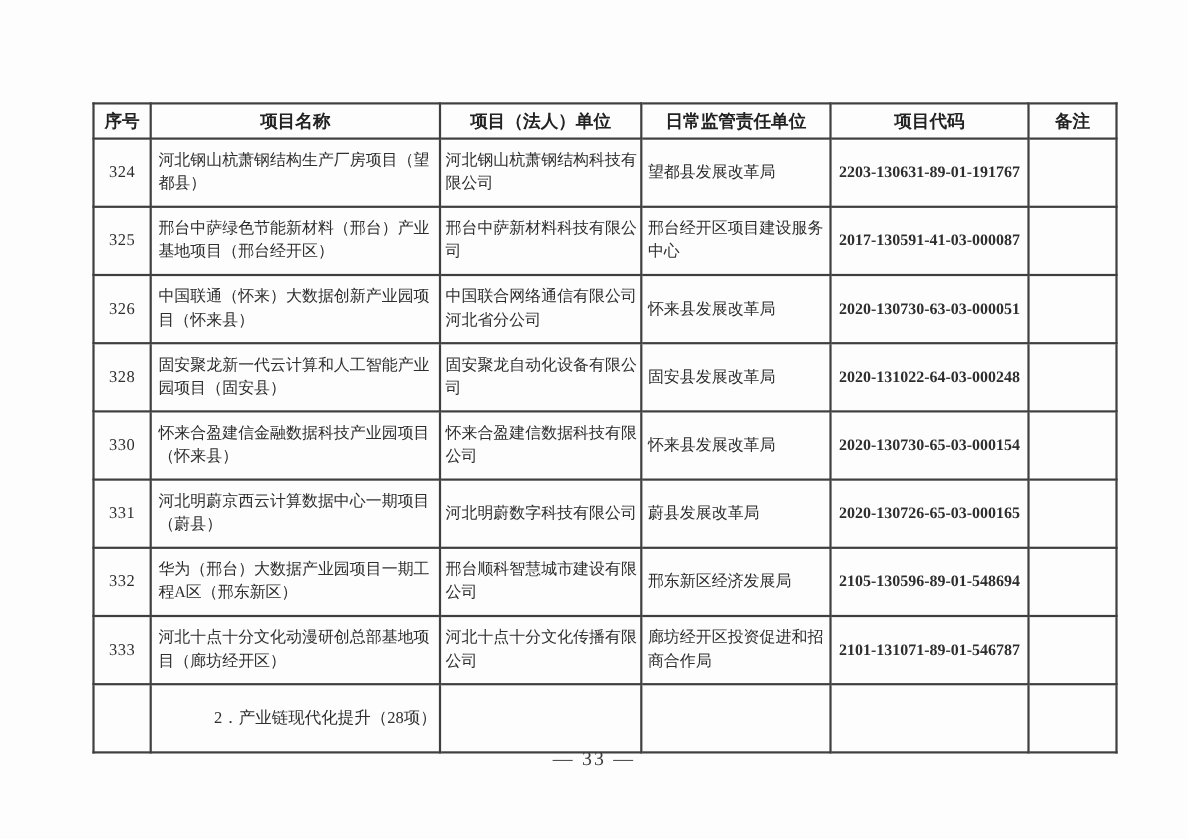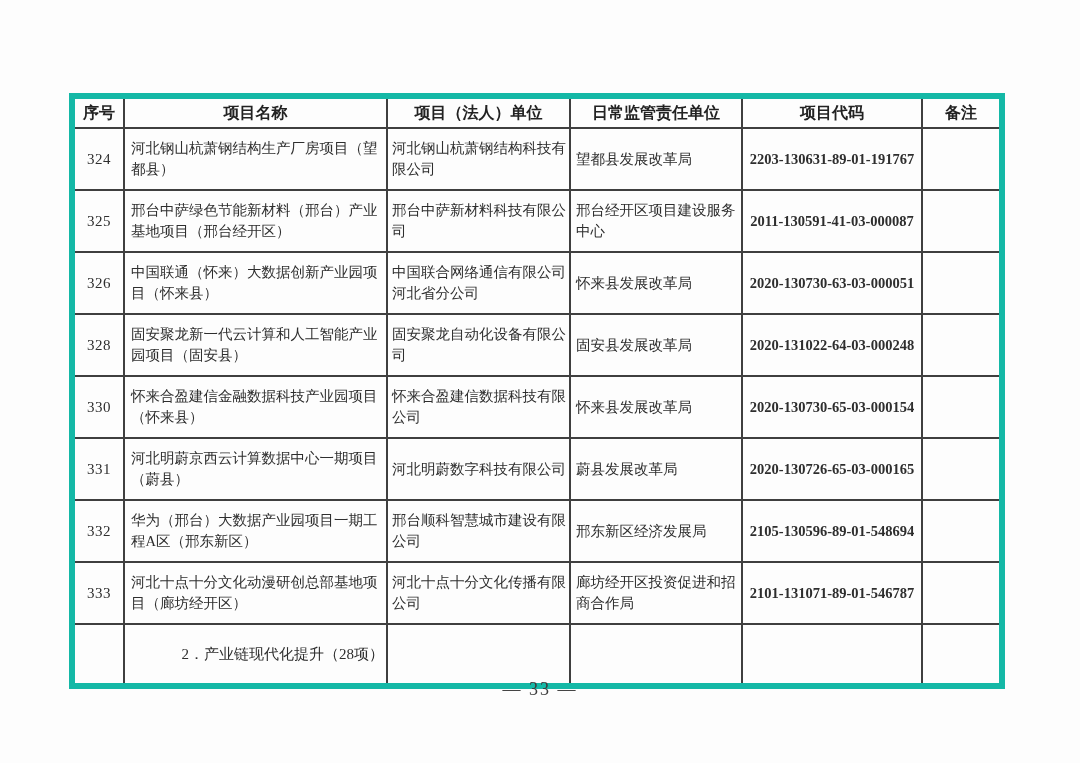--- a/index.html
+++ b/index.html
@@ -11,26 +11,26 @@
     position: relative;
     width: 1080px;
     height: 763px;
     background: #fdfdfd;
     overflow: hidden;
     font-family: "Liberation Serif", "DejaVu Serif", serif;
     color: #2e2e2e;
   }
   table.project-table {
     position: absolute;
-    left: 69px;
+    left: 84px;
     top: 93px;
     width: 930px;
     border-collapse: collapse;
     table-layout: fixed;
-    border: 6px solid #14b8a6;
+    border: 2px solid #14b8a6;
   }
   .project-table th,
   .project-table td {
     border: 2px solid #3f3f3f;
     overflow: hidden;
     vertical-align: middle;
   }
   .project-table thead tr {
     height: 32px;
   }
@@ -125,21 +125,21 @@
           <td class="cell cell-entity">河北钢山杭萧钢结构科技有限公司</td>
           <td class="cell cell-supervisor">望都县发展改革局</td>
           <td class="cell cell-code">2203-130631-89-01-191767</td>
           <td class="cell cell-remark"></td>
         </tr>
         <tr>
           <td class="cell cell-no">325</td>
           <td class="cell cell-name">邢台中萨绿色节能新材料（邢台）产业基地项目（邢台经开区）</td>
           <td class="cell cell-entity">邢台中萨新材料科技有限公司</td>
           <td class="cell cell-supervisor">邢台经开区项目建设服务中心</td>
-          <td class="cell cell-code">2011-130591-41-03-000087</td>
+          <td class="cell cell-code">2017-130591-41-03-000087</td>
           <td class="cell cell-remark"></td>
         </tr>
         <tr>
           <td class="cell cell-no">326</td>
           <td class="cell cell-name">中国联通（怀来）大数据创新产业园项目（怀来县）</td>
           <td class="cell cell-entity">中国联合网络通信有限公司河北省分公司</td>
           <td class="cell cell-supervisor">怀来县发展改革局</td>
           <td class="cell cell-code">2020-130730-63-03-000051</td>
           <td class="cell cell-remark"></td>
         </tr>

